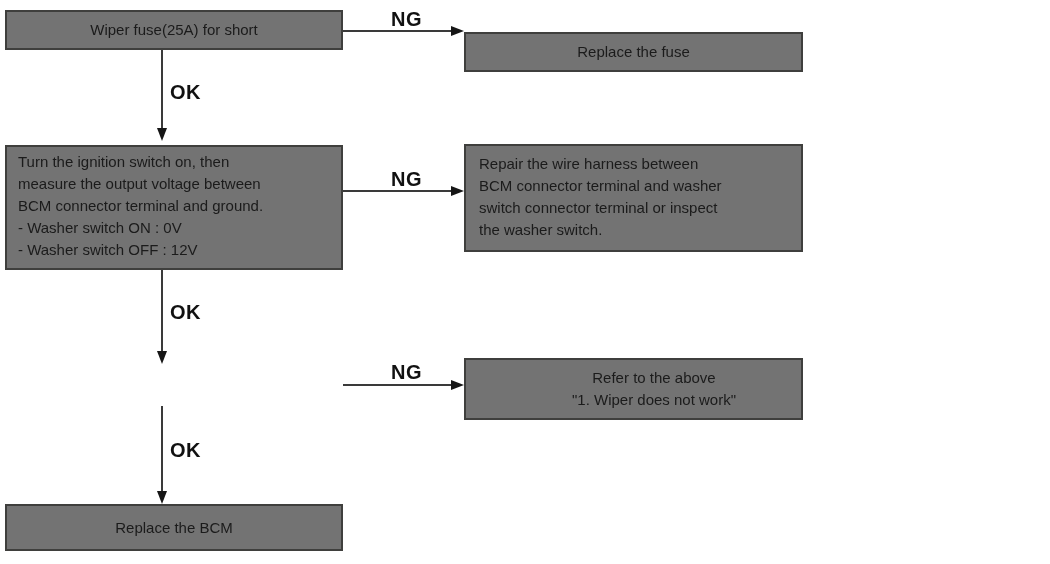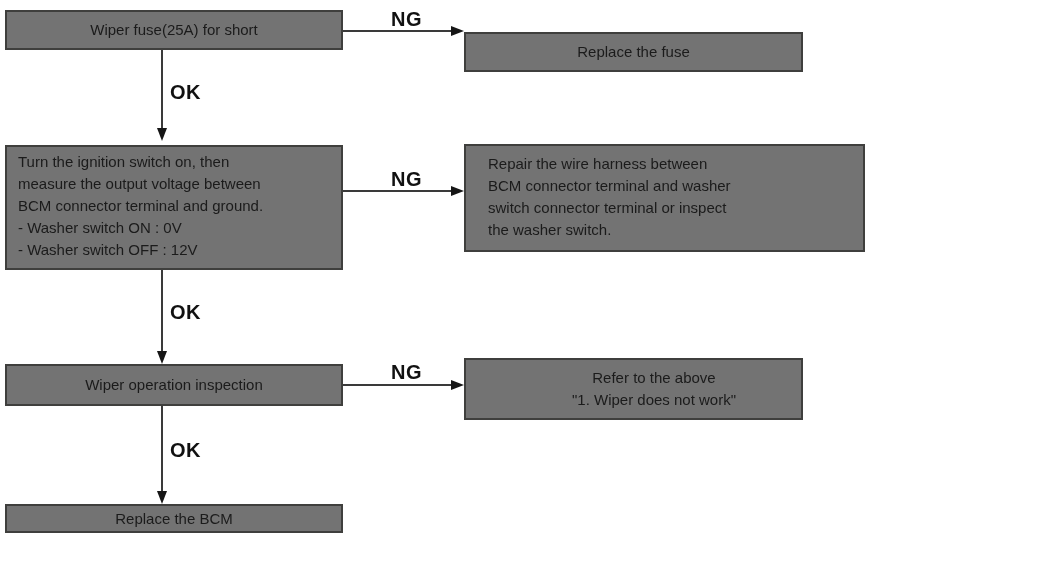--- a/index.html
+++ b/index.html
@@ -100,45 +100,42 @@
 measure the output voltage between
 BCM connector terminal and ground.
 - Washer switch ON : 0V
 - Washer switch OFF : 12V</span>
   </div>
 
   <div class="hline" style="left:343px; top:190px; width:108px;"></div>
   <div class="arrow-right" style="left:451px; top:186px;"></div>
   <div class="lbl" style="left:391px; top:168px;">NG</div>
 
-  <div class="box leftalign" style="left:464px; top:144px; width:401px; height:108px; padding:7px 22px;">
+  <div class="box leftalign" style="left:464px; top:144px; width:339px; height:108px; padding:7px 13px;">
     <span class="txt">Repair the wire harness between
 BCM connector terminal and washer
 switch connector terminal or inspect
 the washer switch.</span>
   </div>
 
   <div class="vline" style="left:161px; top:270px; height:81px;"></div>
   <div class="arrow-down" style="left:157px; top:351px;"></div>
   <div class="lbl" style="left:170px; top:301px;">OK</div>
 
-  <div class="box center" style="left:5px; top:364px; width:338px; height:42px;">
-    <span class="txt">Wiper operation inspection</span>
-  </div>
 
   <div class="hline" style="left:343px; top:384px; width:108px;"></div>
   <div class="arrow-right" style="left:451px; top:380px;"></div>
   <div class="lbl" style="left:391px; top:361px;">NG</div>
 
   <div class="box center" style="left:464px; top:358px; width:339px; height:62px;padding-left:41px;">
     <span class="txt">Refer to the above
 "1. Wiper does not work"</span>
   </div>
 
   <div class="vline" style="left:161px; top:406px; height:85px;"></div>
   <div class="arrow-down" style="left:157px; top:491px;"></div>
   <div class="lbl" style="left:170px; top:439px;">OK</div>
 
-  <div class="box center" style="left:5px; top:504px; width:338px; height:29px;">
+  <div class="box center" style="left:5px; top:504px; width:338px; height:47px;">
     <span class="txt">Replace the BCM</span>
   </div>
 
 </div>
 
 </body></html>

